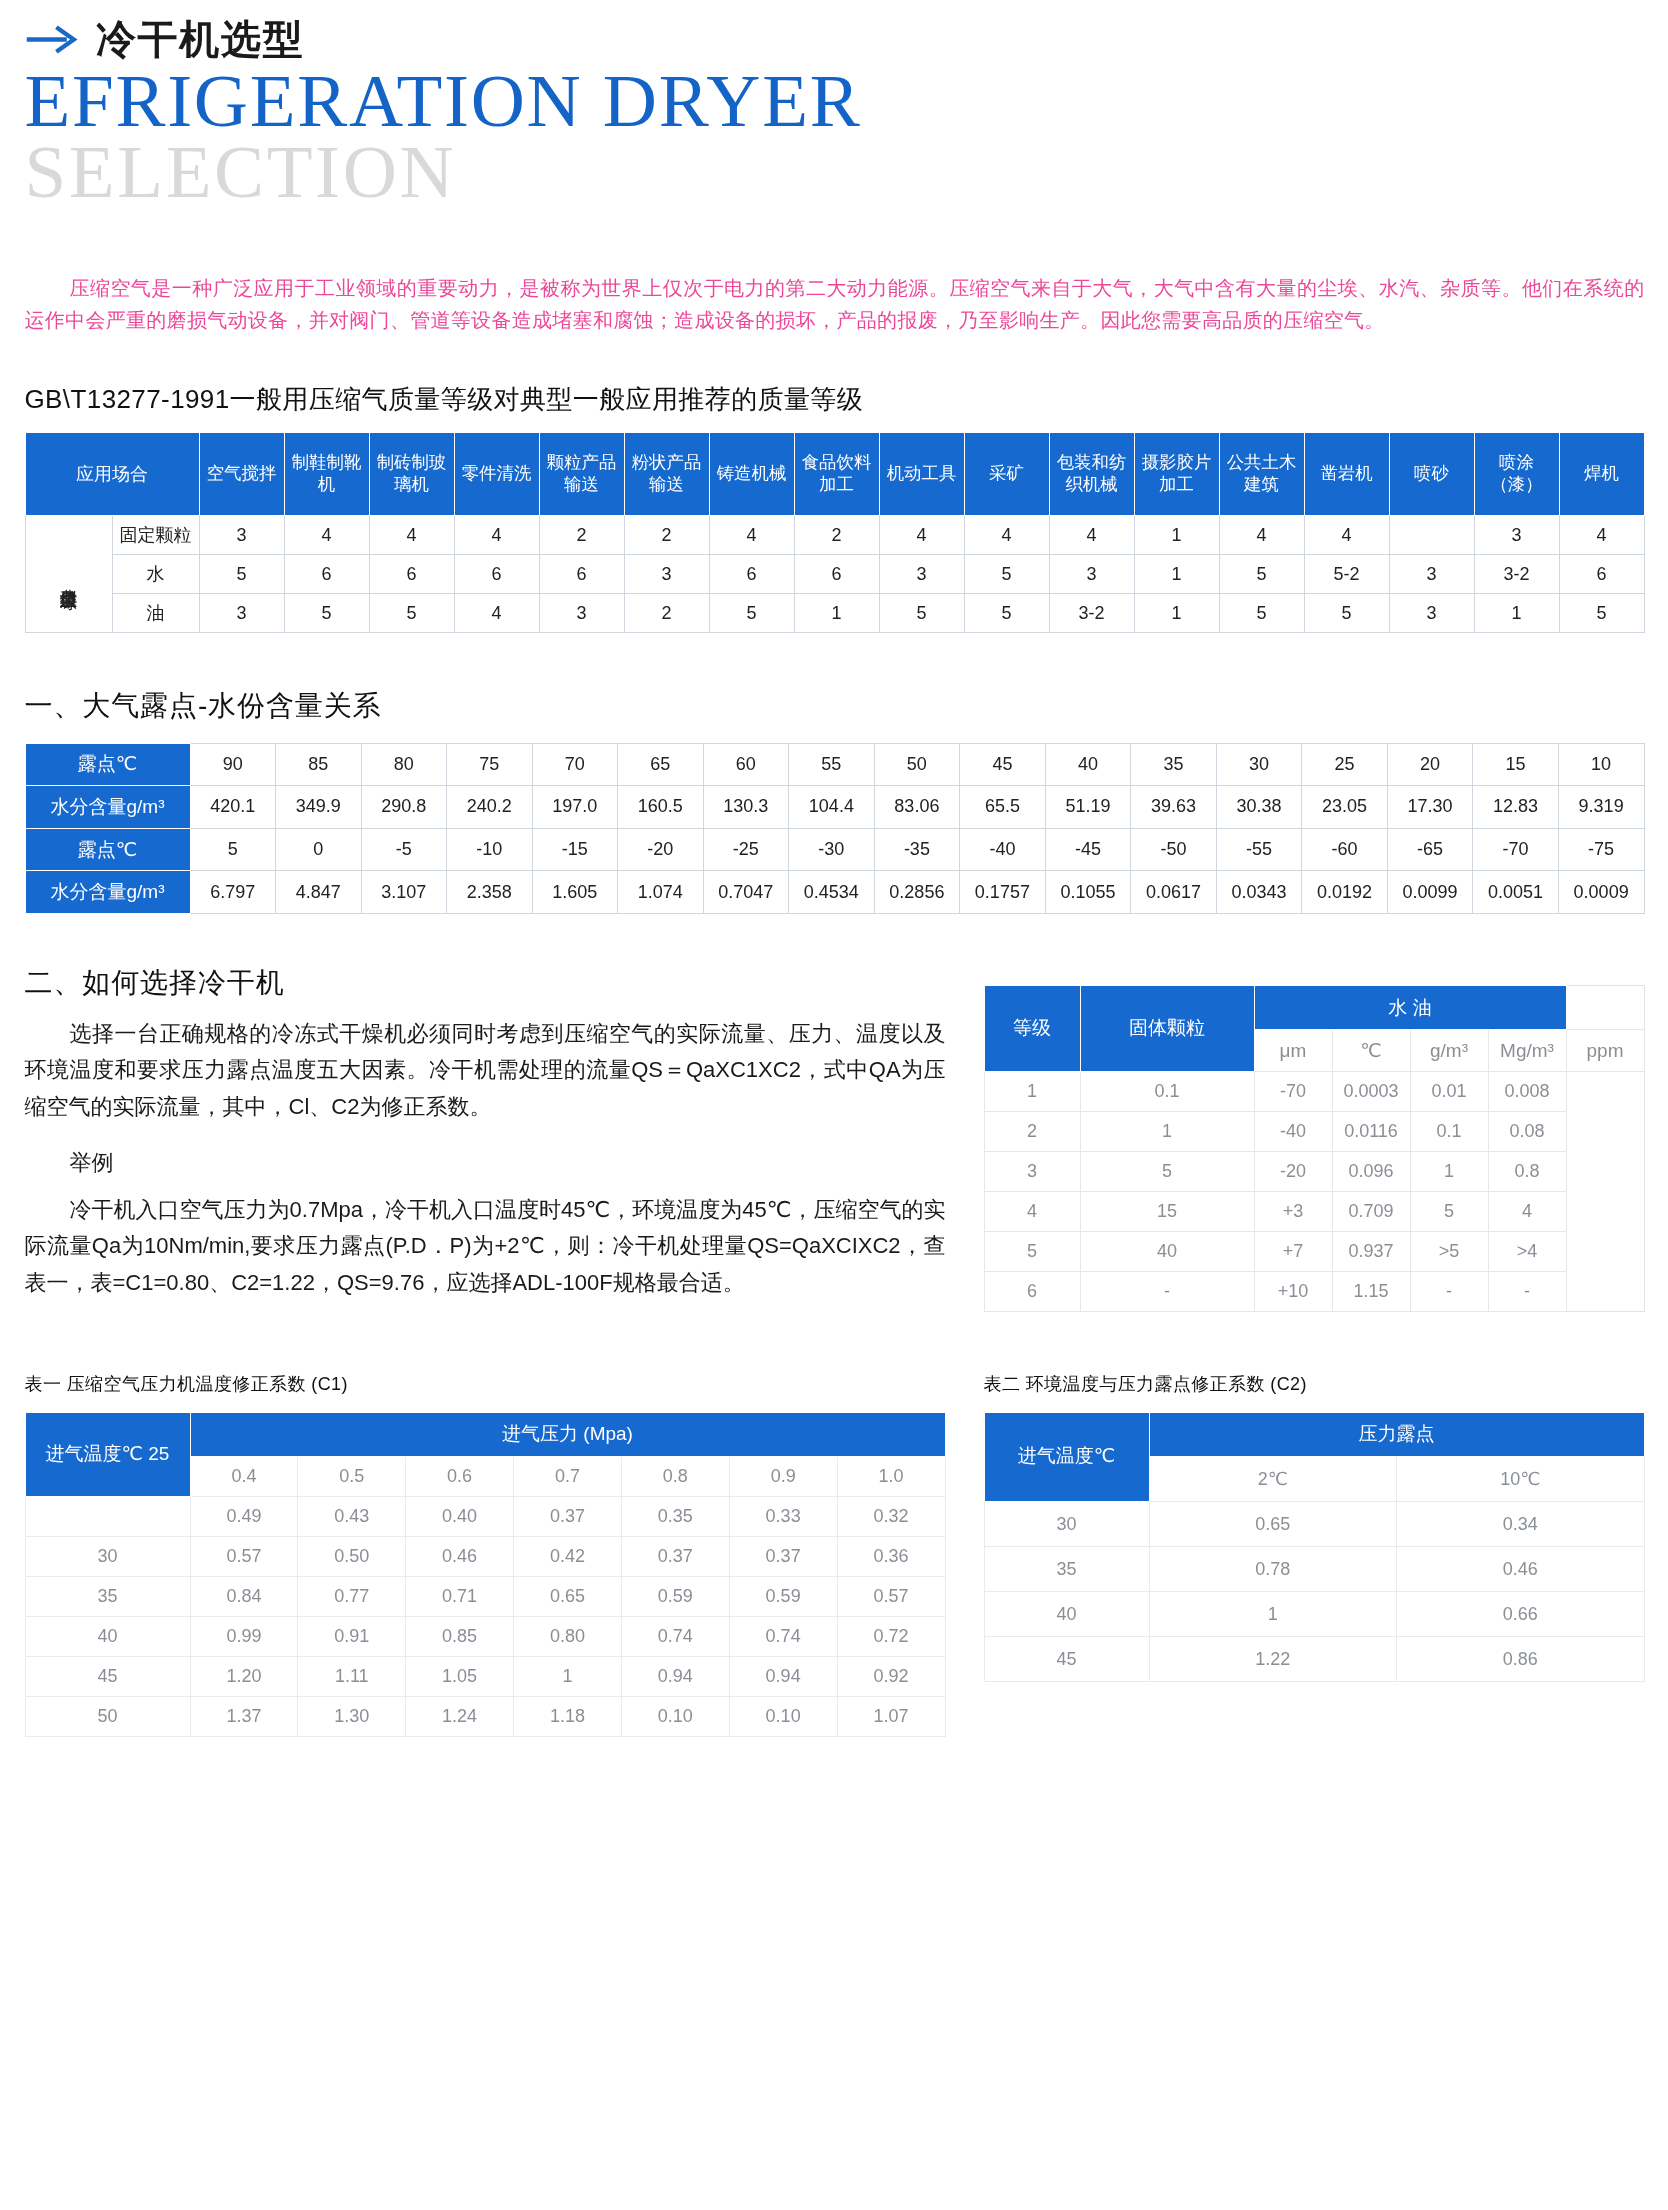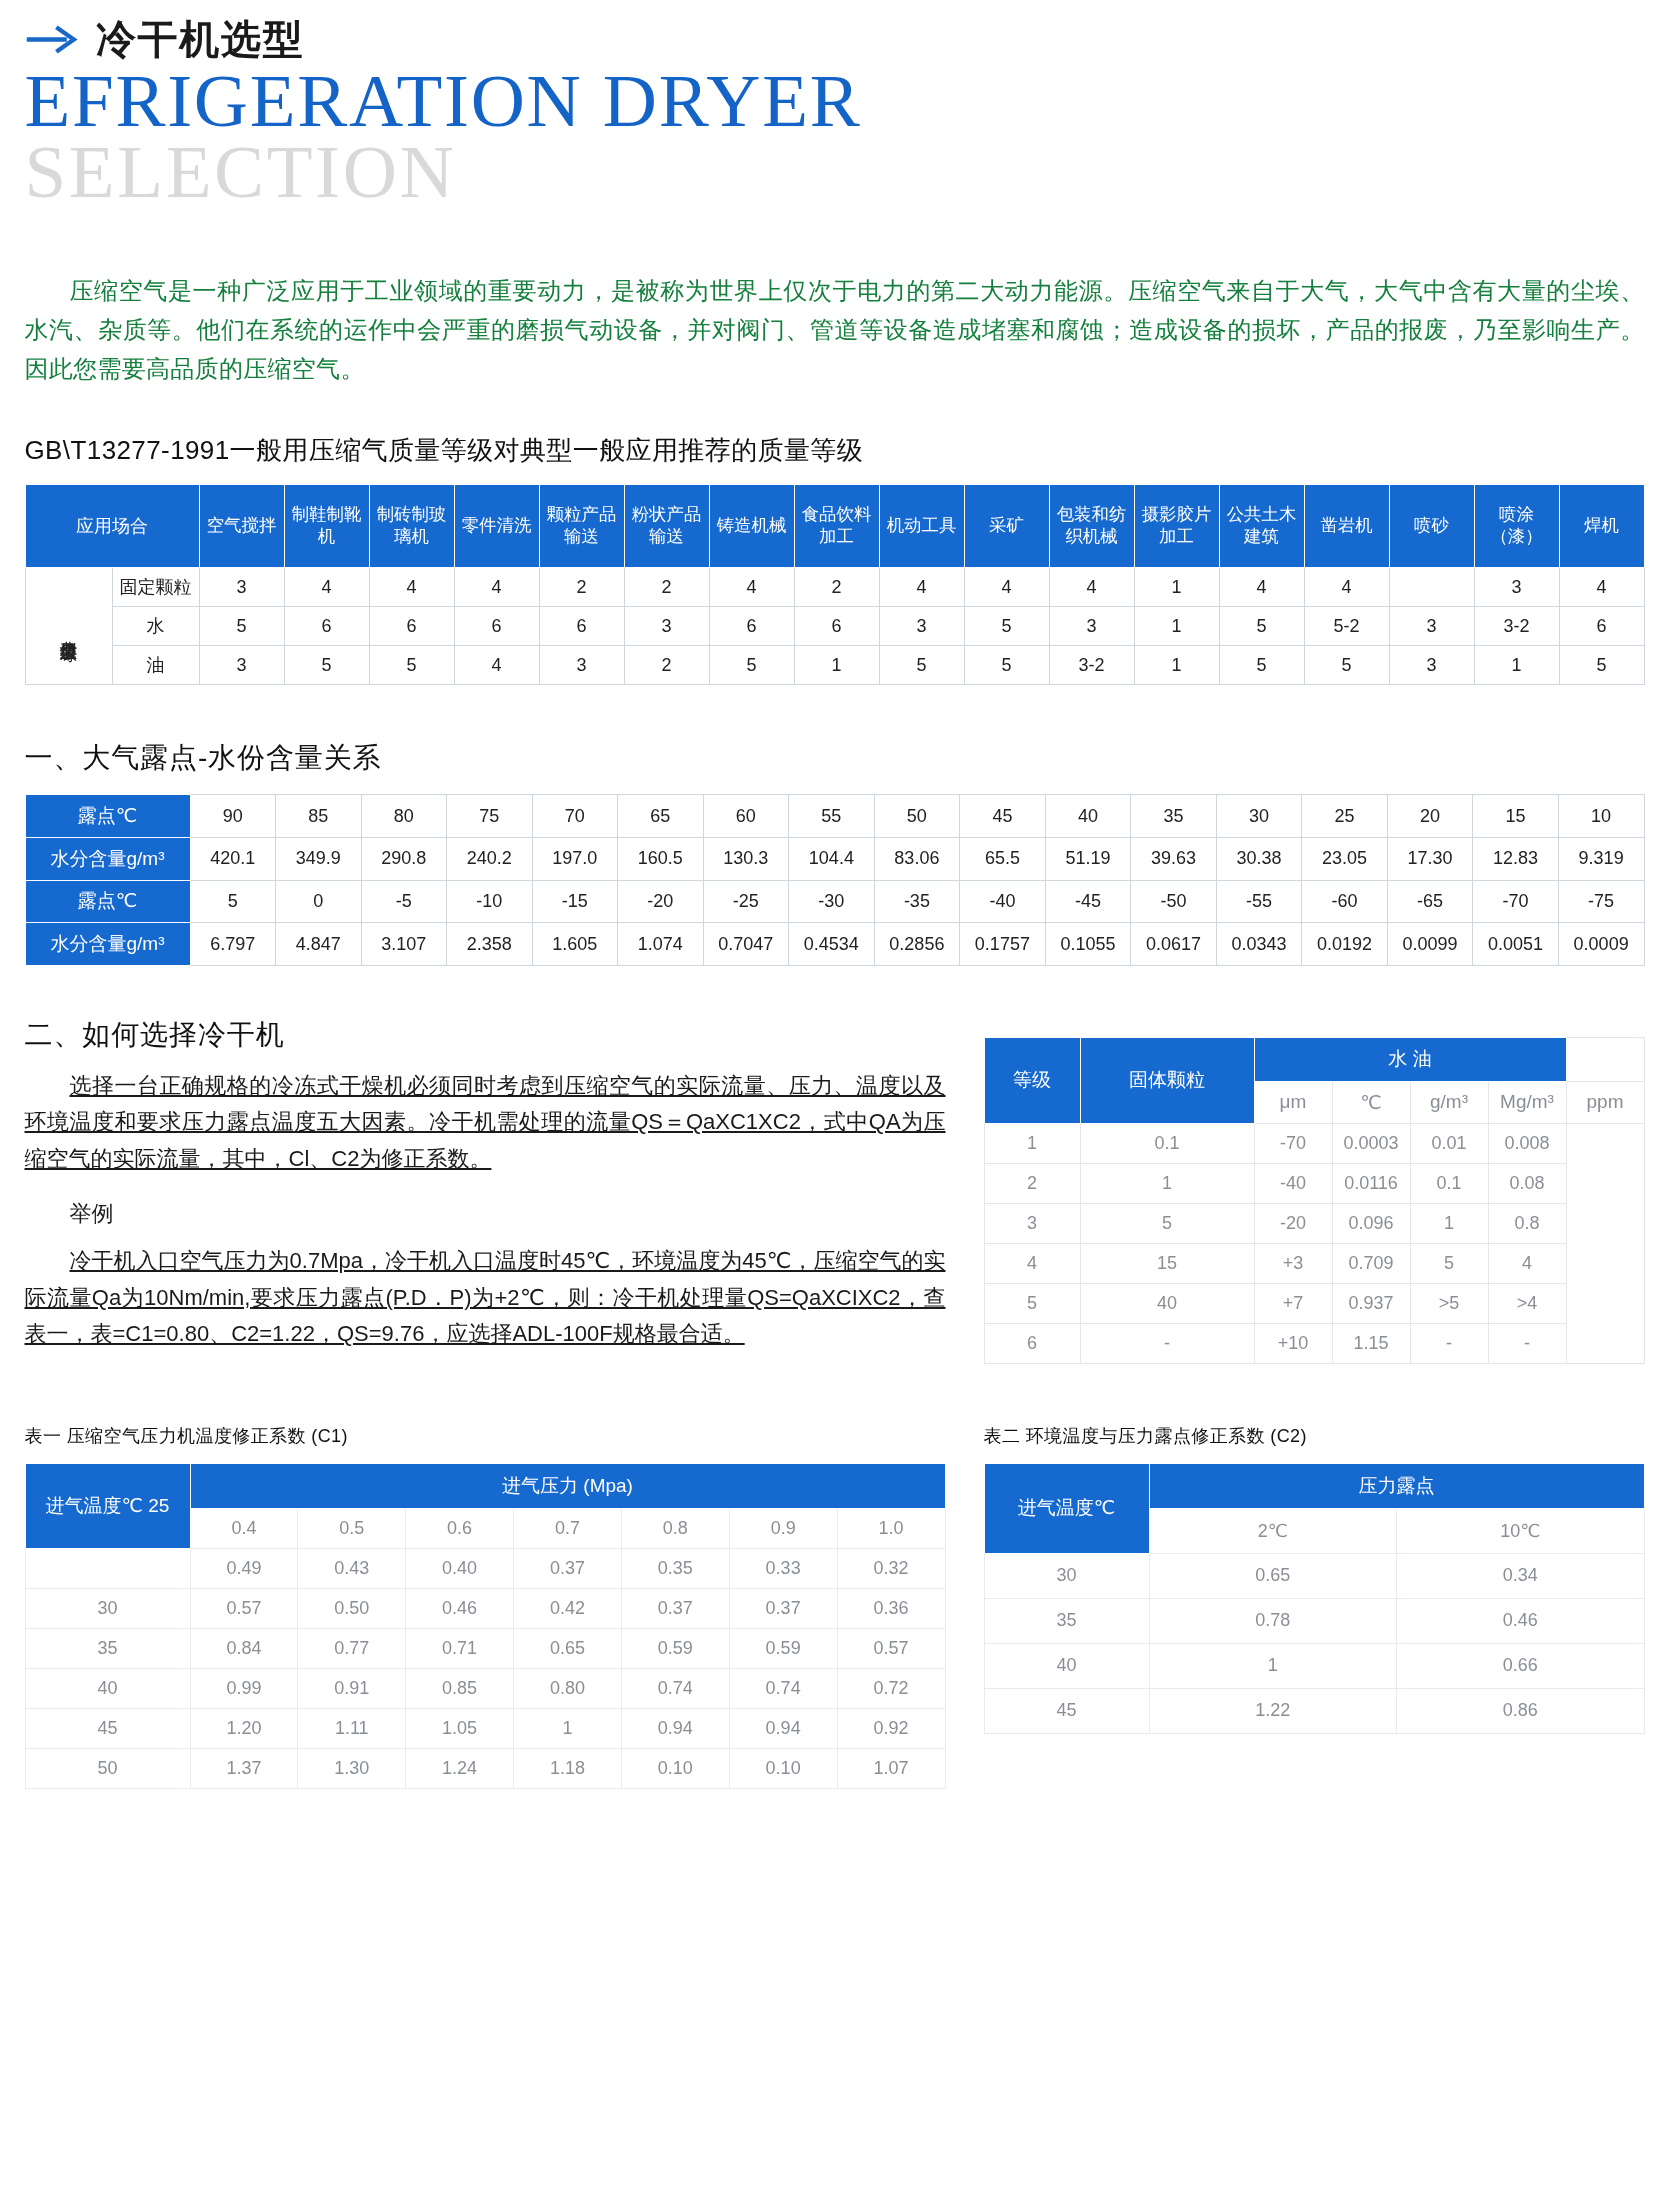--- a/index.html
+++ b/index.html
@@ -52,23 +52,23 @@
     line-height: 1.02;
     color: #d9d9d9;
     letter-spacing: 2.6px;
     font-weight: 400;
     margin-top: -5.2px;
   }
 
   
   .intro {
     margin-top: 61px;
-    font-size: 24px;
+    font-size: 20px;
     line-height: 1.62;
-    color: #15803d;
+    color: #ec4899;
     text-indent: 45px;
     text-align: justify;
     letter-spacing: 0.3px;
   }
 
   
   .gb-title {
     margin-top: 45px;
     font-size: 26px;
     color: #111;
@@ -155,21 +155,20 @@
     margin-top: 50px;
   }
   .col-left { width: 921px; }
   .col-right { flex: 1; }
   .body-text {
     font-size: 22px;
     line-height: 1.66;
     color: #1a1a1a;
     text-align: justify;
     margin-top: 14px;
-    text-decoration: underline;
   }
   .body-text.indent { text-indent: 45px; }
   .ex-label { margin-top: 10.4px; text-indent: 45px; font-size: 22px; color: #1a1a1a; }
 
   
   .iso-wrap { margin-top: 21px; }
   .iso-table {
     width: 100%;
     font-size: 18px;
     table-layout: fixed;

